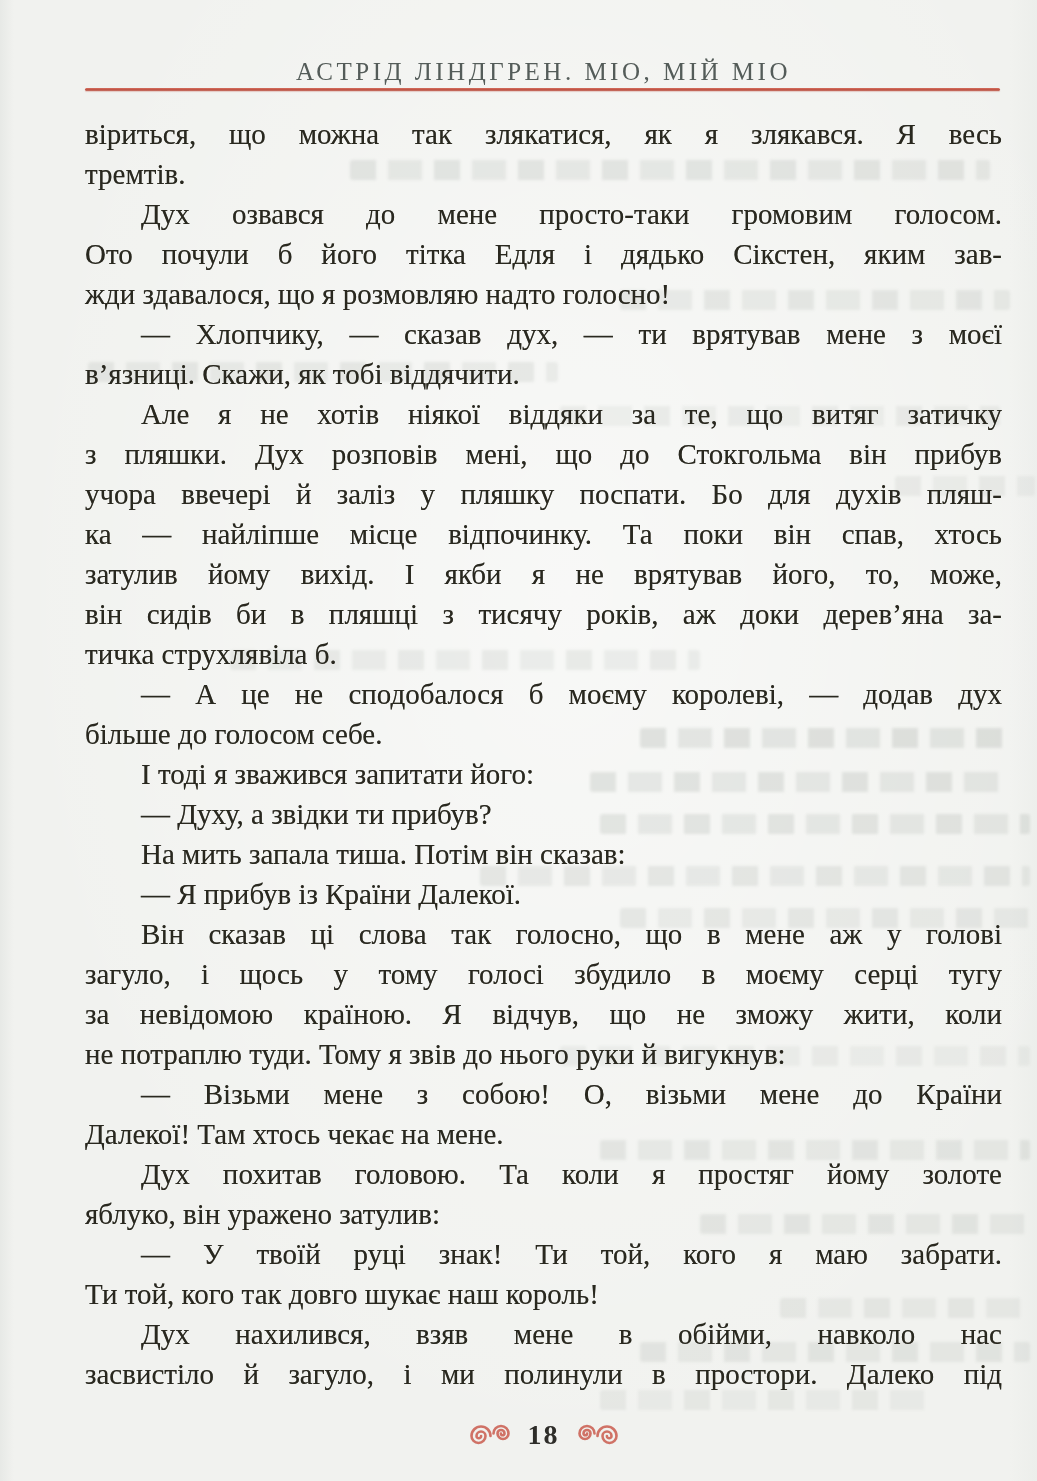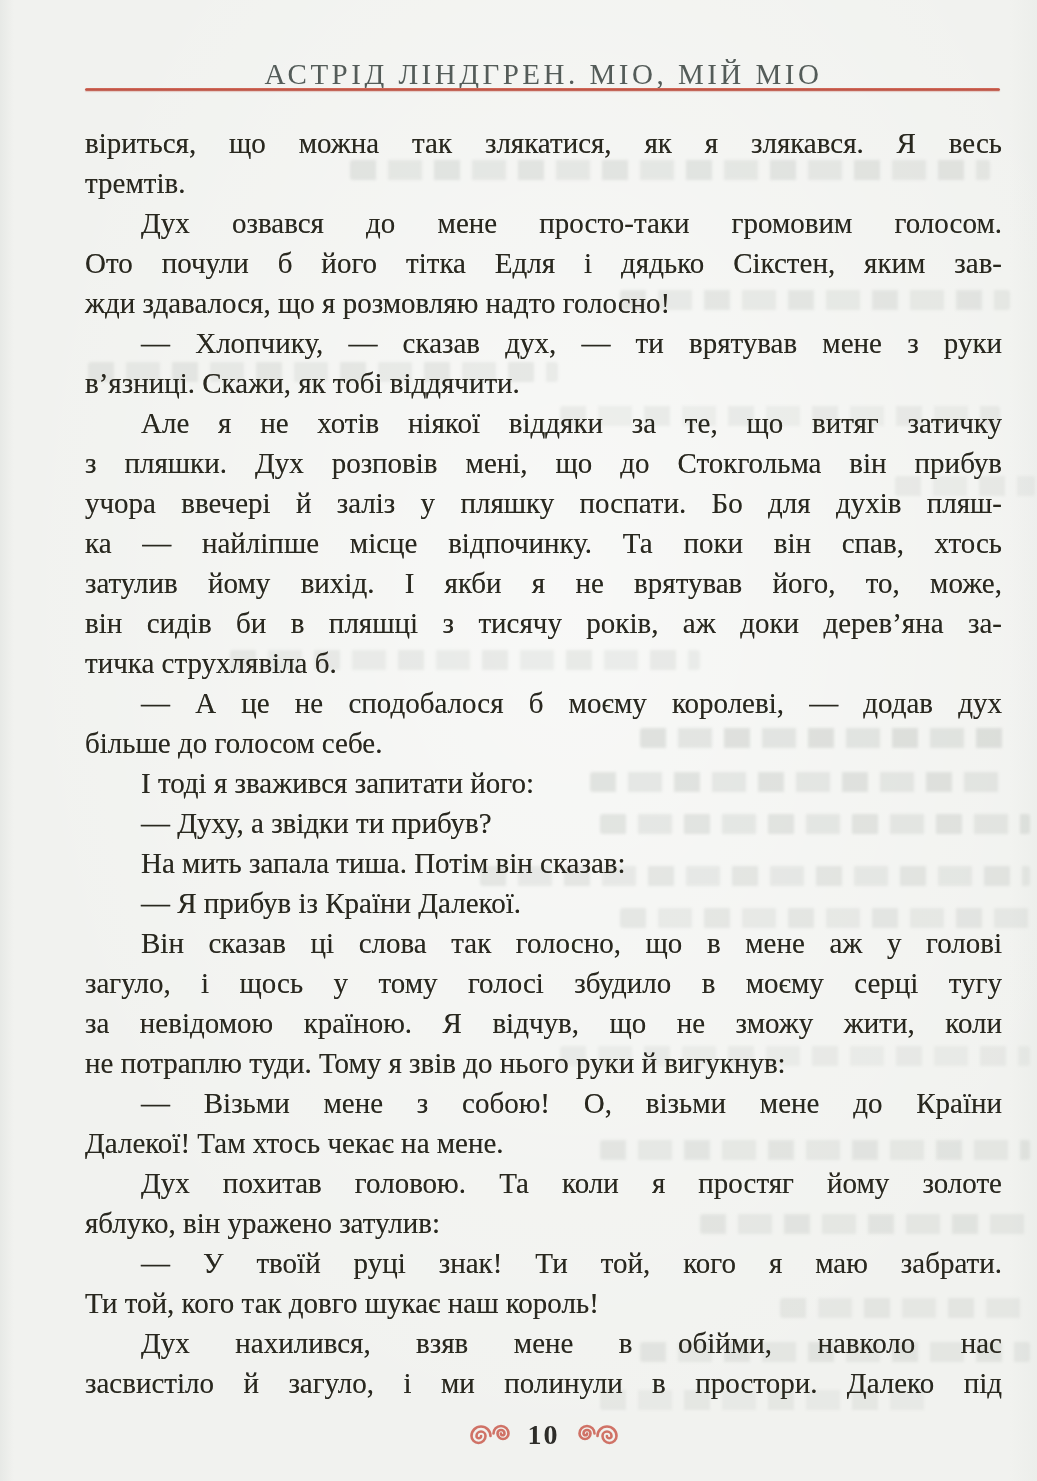--- a/index.html
+++ b/index.html
@@ -10,32 +10,32 @@
     overflow:hidden;
     font-family:"Liberation Serif", serif;
     background:
       radial-gradient(ellipse at 55% 40%, rgba(255,255,255,.5), rgba(0,0,0,0) 70%),
       linear-gradient(90deg, #e7e9e6 0px, #f1f2ef 14px, #f1f2ef 1010px, #eceeeb 1037px),
       #f1f2ef;
   }
   .running-header{
     position:absolute;left:85px;top:58px;width:917px;
     text-align:center;
-    font-size:29px;letter-spacing:3.5px;
+    font-size:25px;letter-spacing:3.5px;
     color:#545c59;
     white-space:nowrap;
   }
   .red-rule{
     position:absolute;left:85px;top:88px;width:915px;height:3px;
     border-radius:2px;
     background:linear-gradient(180deg,#d5705f 0%, #b94b3e 70%, #d08a7c 100%);
     box-shadow:0 1px 1px rgba(185,75,62,.25);
   }
   .body-text{
-    position:absolute;left:85px;top:123px;width:917px;
+    position:absolute;left:85px;top:114px;width:917px;
     font-size:29px;line-height:40px;
     color:#29281f;
     text-shadow:0 0 0.4px rgba(41,40,31,.55);
   }
   .ln{text-align:justify;text-align-last:justify;height:40px;overflow:visible;}
   .ln.end{text-align-last:left;}
   .ln.ind{padding-left:56px;}
   .ghost{
     position:absolute;height:20px;border-radius:3px;
     filter:blur(1.6px);
@@ -82,21 +82,21 @@
       <div class="ghost" style="left: 640px; top: 1342px; width: 390px; opacity: 0.4;"></div>
       <div class="ghost" style="left: 600px; top: 1390px; width: 330px; opacity: 0.3;"></div>
     </div>
 
   <div class="body-text" id="body-text">
       <div class="ln">віриться, що можна так злякатися, як я злякався. Я весь</div>
       <div class="ln end">тремтів.</div>
       <div class="ln ind">Дух озвався до мене просто-таки громовим голосом.</div>
       <div class="ln">Ото почули б його тітка Едля і дядько Сікстен, яким зав-</div>
       <div class="ln end">жди здавалося, що я розмовляю надто голосно!</div>
-      <div class="ln ind">— Хлопчику, — сказав дух, — ти врятував мене з руки</div>
+      <div class="ln ind">— Хлопчику, — сказав дух, — ти врятував мене з моєї</div>
       <div class="ln end">в’язниці. Скажи, як тобі віддячити.</div>
       <div class="ln ind">Але я не хотів ніякої віддяки за те, що витяг затичку</div>
       <div class="ln">з пляшки. Дух розповів мені, що до Стокгольма він прибув</div>
       <div class="ln">учора ввечері й заліз у пляшку поспати. Бо для духів пляш-</div>
       <div class="ln">ка — найліпше місце відпочинку. Та поки він спав, хтось</div>
       <div class="ln">затулив йому вихід. І якби я не врятував його, то, може,</div>
       <div class="ln">він сидів би в пляшці з тисячу років, аж доки дерев’яна за-</div>
       <div class="ln end">тичка струхлявіла б.</div>
       <div class="ln ind">— А це не сподобалося б моєму королеві, — додав дух</div>
       <div class="ln end">більше до голосом себе.</div>
@@ -116,20 +116,20 @@
       <div class="ln end">Ти той, кого так довго шукає наш король!</div>
       <div class="ln ind">Дух нахилився, взяв мене в обійми, навколо нас</div>
       <div class="ln">засвистіло й загуло, і ми полинули в простори. Далеко під</div>
     </div>
 
   <div class="page-footer">
     <svg class="swirl" width="46" height="24" viewBox="0 0 46 24">
       <path d="M21.5,12 a9.5,9.5 0 1 0 -19,0 a7,7 0 1 0 14,0 a4.5,4.5 0 1 0 -9,0 a2.3,2.3 0 1 0 4.6,0"></path>
       <path d="M24.5,9.5 a7.5,7.5 0 1 1 15,0 a5.5,5.5 0 1 1 -11,0 a3.5,3.5 0 1 1 7,0 a1.8,1.8 0 1 1 -3.6,0"></path>
     </svg>
-    <div class="page-number">10</div>
+    <div class="page-number">18</div>
     <svg class="swirl" width="46" height="24" viewBox="0 0 46 24" style="transform:scaleX(-1);">
       <path d="M21.5,12 a9.5,9.5 0 1 0 -19,0 a7,7 0 1 0 14,0 a4.5,4.5 0 1 0 -9,0 a2.3,2.3 0 1 0 4.6,0"></path>
       <path d="M24.5,9.5 a7.5,7.5 0 1 1 15,0 a5.5,5.5 0 1 1 -11,0 a3.5,3.5 0 1 1 7,0 a1.8,1.8 0 1 1 -3.6,0"></path>
     </svg>
   </div>
 
 </div>
 
 </body></html>

